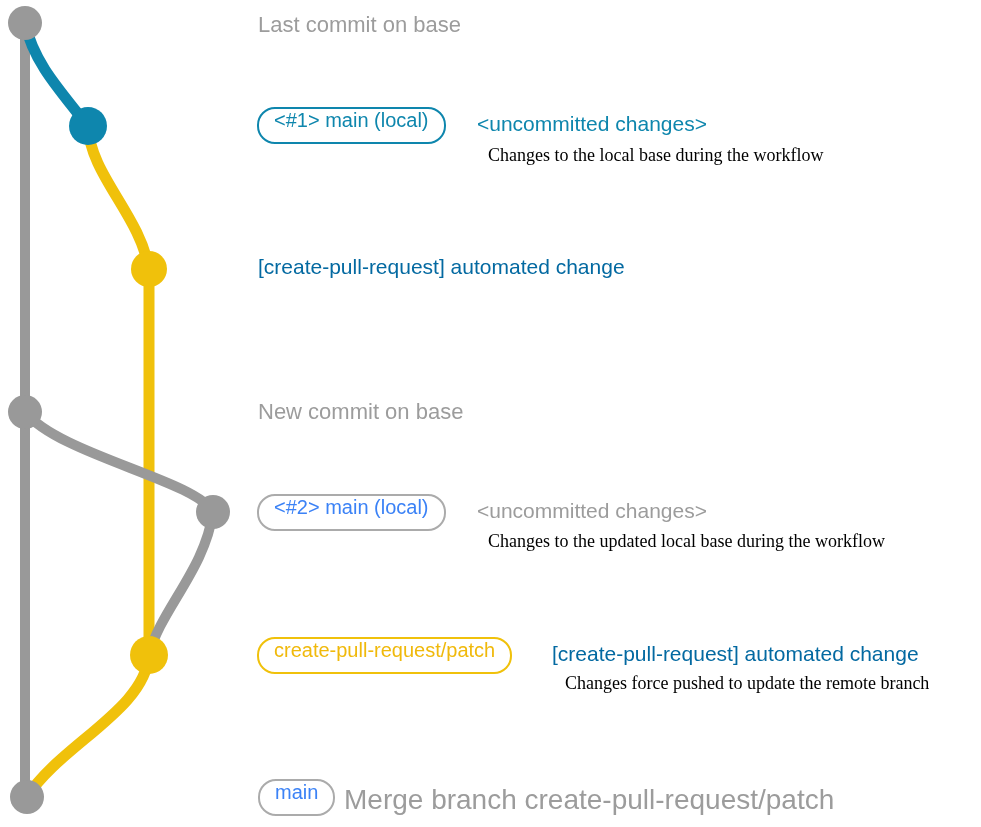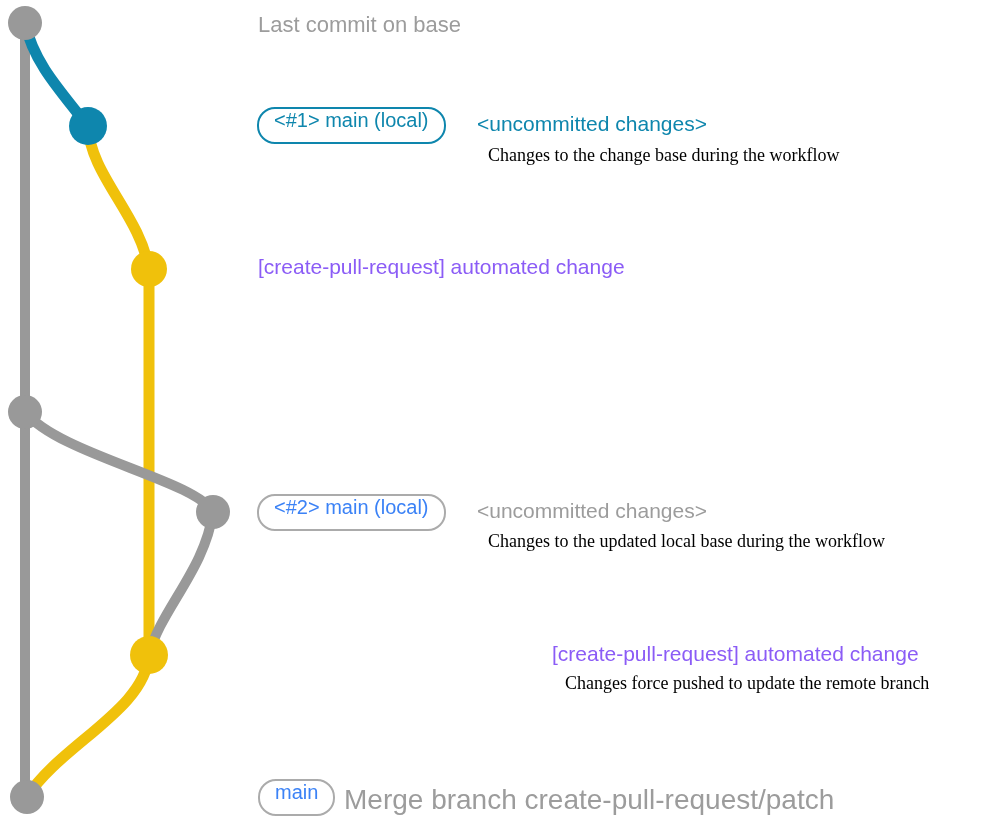--- a/index.html
+++ b/index.html
@@ -25,21 +25,21 @@
   .tag.teal   { color:#0e86ad; border-color:#0e86ad; }
   .tag.gray   { color:#3b82f6; border-color:#ababab; }
   .tag.yellow { color:#f0b90b; border-color:#f0c10b; }
 
   .msg {
     position:absolute; white-space:nowrap;
     font:400 21px "Liberation Sans", sans-serif;
   }
   .msg.teal   { color:#0e86ad; }
   .msg.gray   { color:#9c9c9c; }
-  .msg.yellow { color:#8b5cf6; }
+  .msg.yellow { color:#0369a1; }
   .msg.big    { font-size:28px; }
 
   .note {
     position:absolute; white-space:nowrap;
     font:400 18px "Liberation Serif", serif;
     color:#000000;
   }
 
   
   .s-gray   { stroke:#999999; }
@@ -77,28 +77,30 @@
     <circle class="f-gray" cx="25" cy="412" r="17" fill="#999999"></circle>
     <circle class="f-gray" cx="213" cy="512" r="17" fill="#999999"></circle>
     <circle class="f-yellow" cx="149" cy="655" r="19" fill="#f0c10b"></circle>
     <circle class="f-gray" cx="27" cy="797" r="17" fill="#999999"></circle>
   </svg>
 
   <div class="caption" style="left:258px; top:12px;">Last commit on base</div>
 
   <div class="tag teal" style="left:257px; top:107px;">&lt;#1&gt; main (local)</div>
   <div class="msg teal" style="left:477px; top:112px;">&lt;uncommitted changes&gt;</div>
-  <div class="note" style="left:488px; top:145px;">Changes to the change base during the workflow</div>
+  <div class="note" style="left:488px; top:145px;">Changes to the local base during the workflow</div>
 
   <div class="msg yellow" style="left:258px; top:255px;">[create-pull-request] automated change</div>
 
+  <div class="caption" style="left:258px; top:399px;">New commit on base</div>
 
   <div class="tag gray" style="left:257px; top:494px;">&lt;#2&gt; main (local)</div>
   <div class="msg gray" style="left:477px; top:499px;">&lt;uncommitted changes&gt;</div>
   <div class="note" style="left:488px; top:531px;">Changes to the updated local base during the workflow</div>
 
+  <div class="tag yellow" style="left:257px; top:637px;">create-pull-request/patch</div>
   <div class="msg yellow" style="left:552px; top:642px;">[create-pull-request] automated change</div>
   <div class="note" style="left:565px; top:673px;text-align:center;">Changes force pushed to update the remote branch</div>
 
   <div class="tag gray" style="left:258px; top:779px;">main</div>
   <div class="msg gray big" style="left:344px; top:784px;">Merge branch create-pull-request/patch</div>
 
 </div>
 
 </body></html>

